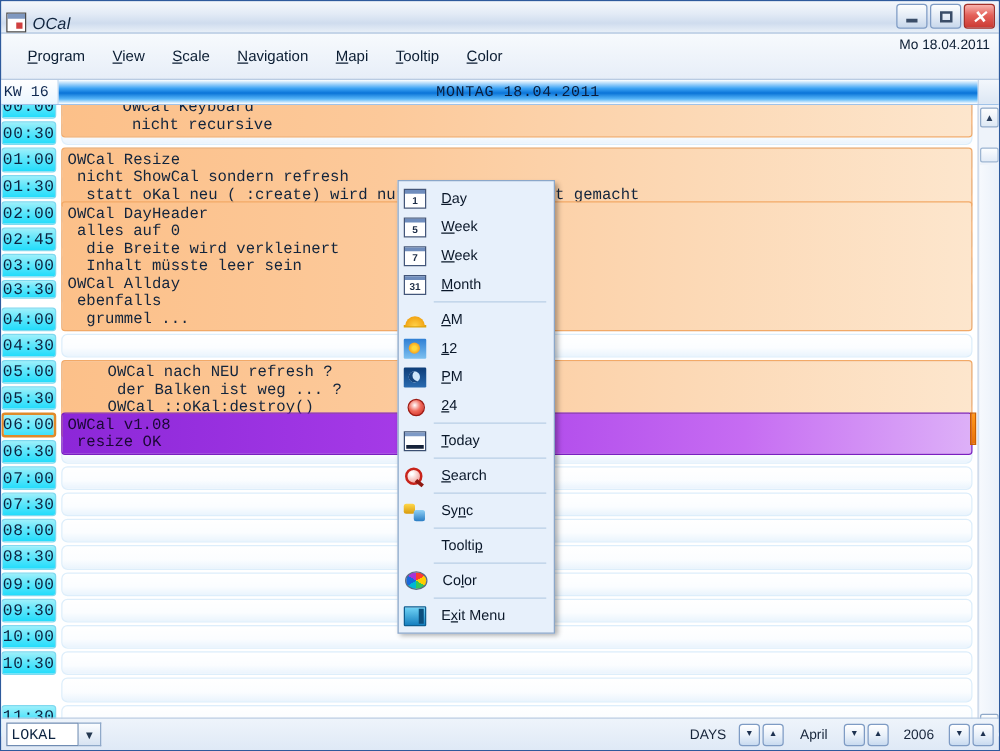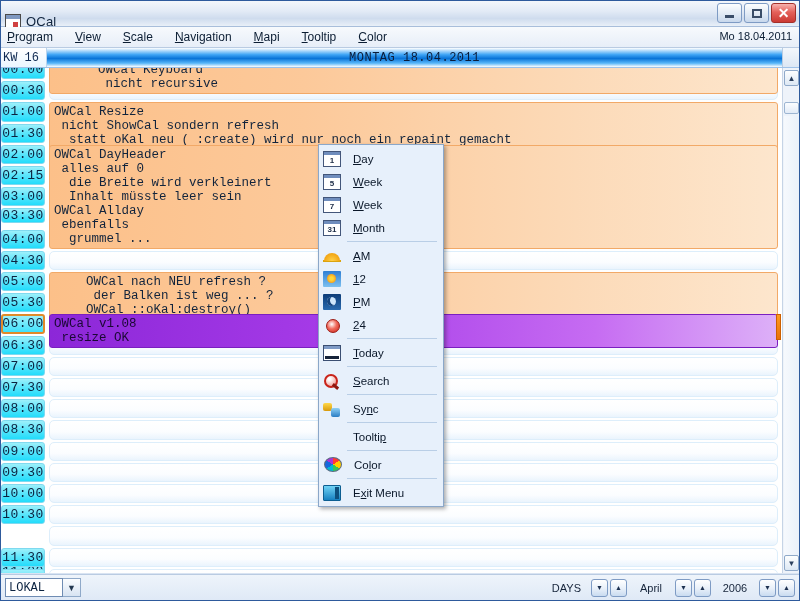--- a/index.html
+++ b/index.html
@@ -17,22 +17,23 @@
     border: 1px solid #2e5a9c;
     overflow: hidden;
   }
 
   
   .titlebar {
     position: relative;
     height: 26px;
     background: linear-gradient(to bottom, #f4f7fb 0%, #e3ebf6 40%, #cfdcee 70%, #e9f0f8 100%);
     border-bottom: 1px solid #a8bedb;
-    display: flex; align-items: center;
+    display: flex; align-items: flex-end;
     padding: 16px 2px 0 4px;
+    font-style: italic;
   }
   .title-icon {
     width: 16px; height: 16px;
     margin-right: 5px;
     background: #ffffff;
     border: 1px solid #4a4a4a;
     position: relative;
     flex: 0 0 auto;
   }
   .title-icon::before {
@@ -65,25 +66,25 @@
   .win-btn .max-glyph { display:block; width:10px; height:9px; border:2px solid #3a4d68; }
   .win-btn.close {
     background: linear-gradient(to bottom,#f8b3ae 0%, #e4615a 45%, #cb3a33 100%);
     border-color: #a33029;
     color: #ffffff; font-size: 14px; font-weight: bold;
     line-height: 1;
   }
 
   
   .menubar {
-    height: 21px;
+    height: 37px;
     background: linear-gradient(to bottom,#f7fafd 0%, #e7eef8 100%);
     border-bottom: 1px solid #b9cbe2;
     display: flex; align-items: center;
-    padding-left: 6px;
+    padding-left: 21px;
     position: relative;
   }
   .menubar-item {
     font-size: 12px; color: #0b1d33;
     padding: 1px 11px 1px 0px;
     margin-right: 11px;
     cursor: default;
   }
   .menubar-item u { text-decoration: underline; }
   .menubar-date {
@@ -433,21 +434,21 @@
     <div class="dayheader-spacer"></div>
   </div>
 
   <div class="body-area">
     <div class="timecol" id="timecol">
         <div class="time-cell" style="top: -8px; height: 19.2px;">00:00</div>
         <div class="time-cell" style="top: 13.2px; height: 19.2px;">00:30</div>
         <div class="time-cell" style="top: 34.4px; height: 19.2px;">01:00</div>
         <div class="time-cell" style="top: 55.6px; height: 19.2px;">01:30</div>
         <div class="time-cell" style="top: 76.8px; height: 19.2px;">02:00</div>
-        <div class="time-cell" style="top: 98px; height: 19.2px;">02:15</div>
+        <div class="time-cell" style="top: 98px; height: 19.2px;">02:45</div>
         <div class="time-cell" style="top: 119.2px; height: 19.2px;">03:00</div>
         <div class="time-cell" style="top: 140.4px; height: 15px;">03:30</div>
         <div class="time-cell" style="top: 161.6px; height: 19.2px;">04:00</div>
         <div class="time-cell" style="top: 182.8px; height: 19.2px;">04:30</div>
         <div class="time-cell" style="top: 204px; height: 19.2px;">05:00</div>
         <div class="time-cell" style="top: 225.2px; height: 19.2px;">05:30</div>
         <div class="time-cell current" style="top: 246.4px; height: 19.2px;">06:00</div>
         <div class="time-cell" style="top: 267.6px; height: 19.2px;">06:30</div>
         <div class="time-cell" style="top: 288.8px; height: 19.2px;">07:00</div>
         <div class="time-cell" style="top: 310px; height: 19.2px;">07:30</div>

